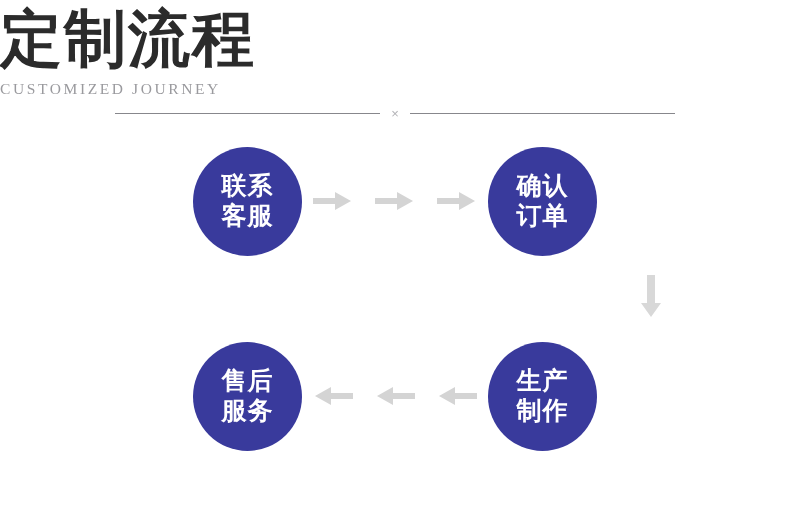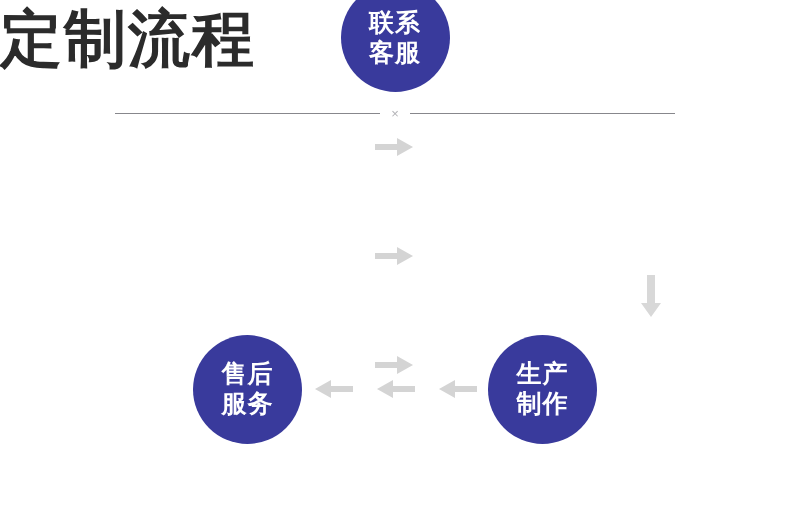--- a/index.html
+++ b/index.html
@@ -79,22 +79,22 @@
   
   .flow-row {
     position: absolute;
     left: 0;
     width: 790px;
     height: 112px;
     display: flex;
     align-items: center;
     justify-content: center;
   }
-  .flow-row.row-1 { top: 145px; flex-direction: column; }
-  .flow-row.row-2 { top: 333px; }
+  .flow-row.row-1 { top: 145px; }
+  .flow-row.row-2 { top: 340px; }
 
   .node {
     flex: 0 0 auto;
     width: 109px;
     height: 109px;
     border-radius: 50%;
     background: #393a9c;
     display: flex;
     flex-direction: column;
     align-items: center;
@@ -133,20 +133,21 @@
   }
   .connector-vertical svg { display: block; }
 </style>
 </head>
 <body>
 
 <div class="page">
 
   <div class="header">
     <h1 class="main-title">定制流程</h1>
+    <div class="sub-title">CUSTOMIZED JOURNEY</div>
   </div>
 
   <div class="divider">
     <span class="rule"></span>
     <span class="x-mark">×</span>
     <span class="rule"></span>
   </div>
 
   <div class="flow-row row-1">
 
@@ -168,20 +169,24 @@
       </svg>
     </div>
 
 
     <div class="connector">
       <svg width="40" height="22" viewBox="0 0 40 22" aria-hidden="true">
         <path d="M0 8 H22 V2 L38 11 L22 20 V14 H0 Z" fill="#d4d4d4"></path>
       </svg>
     </div>
 
+    <div class="node">
+      <span class="line">确认</span>
+      <span class="line">订单</span>
+    </div>
 
   </div>
 
   <div class="connector-vertical">
     <svg width="22" height="44" viewBox="0 0 22 44" aria-hidden="true">
       <path d="M7 0 H15 V28 H21 L11 42 L1 28 H7 Z" fill="#d8d8d8"></path>
     </svg>
   </div>
 
   <div class="flow-row row-2">

